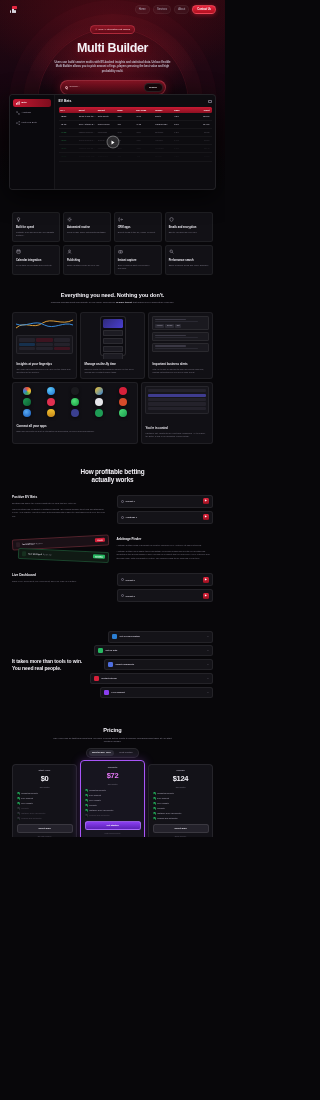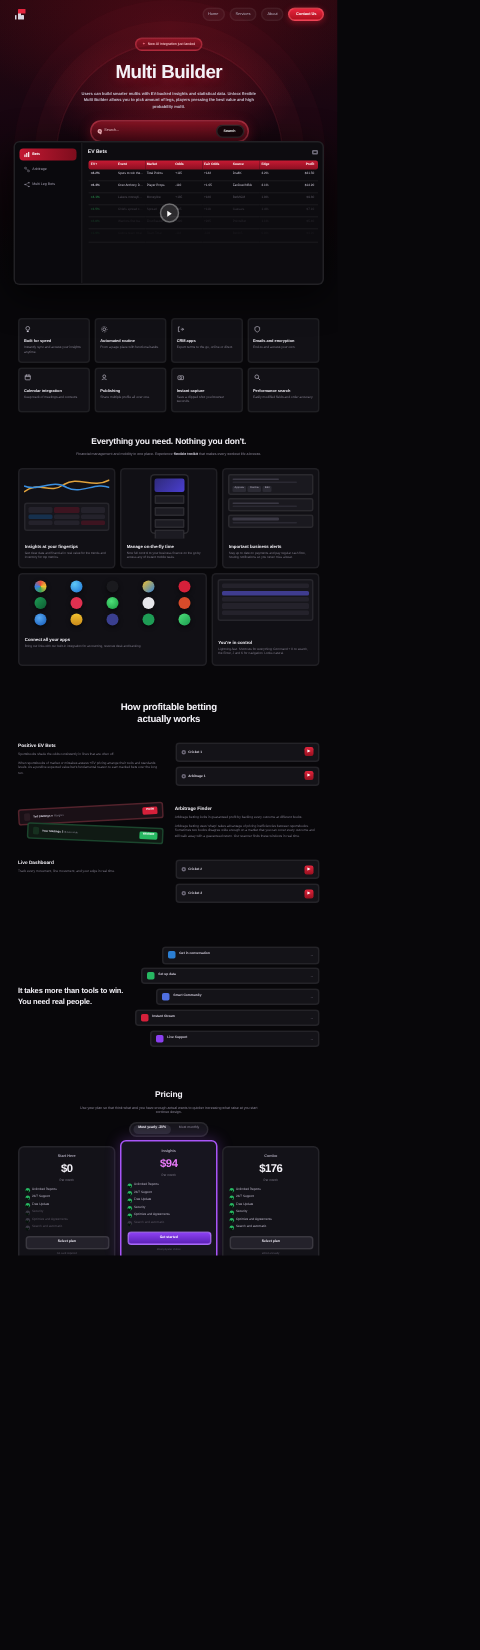--- a/index.html
+++ b/index.html
@@ -749,21 +749,21 @@
               <i class="ck"></i>
               <span>Search and automatic</span>
             </li>
         </ul>
         <div class="pbtn">Select plan</div>
         <div class="pnote">No card required</div>
       </div>
 
       <div class="plan pop">
         <div class="pname">Insights</div>
-        <div class="pamt">$94</div>
+        <div class="pamt">$72</div>
         <div class="pper">Per month</div>
         <ul>
           <li>
               <i class="ck"></i>
               <span>Unlimited Reports</span>
             </li>
           <li>
               <i class="ck"></i>
               <span>24/7 Support</span>
             </li>
@@ -783,21 +783,21 @@
               <i class="ck"></i>
               <span>Search and automatic</span>
             </li>
         </ul>
         <div class="pbtn">Get started</div>
         <div class="pnote">Most popular choice</div>
       </div>
 
       <div class="plan">
         <div class="pname">Combo</div>
-        <div class="pamt">$176</div>
+        <div class="pamt">$124</div>
         <div class="pper">Per month</div>
         <ul>
           <li>
               <i class="ck"></i>
               <span>Unlimited Reports</span>
             </li>
           <li>
               <i class="ck"></i>
               <span>24/7 Support</span>
             </li>

